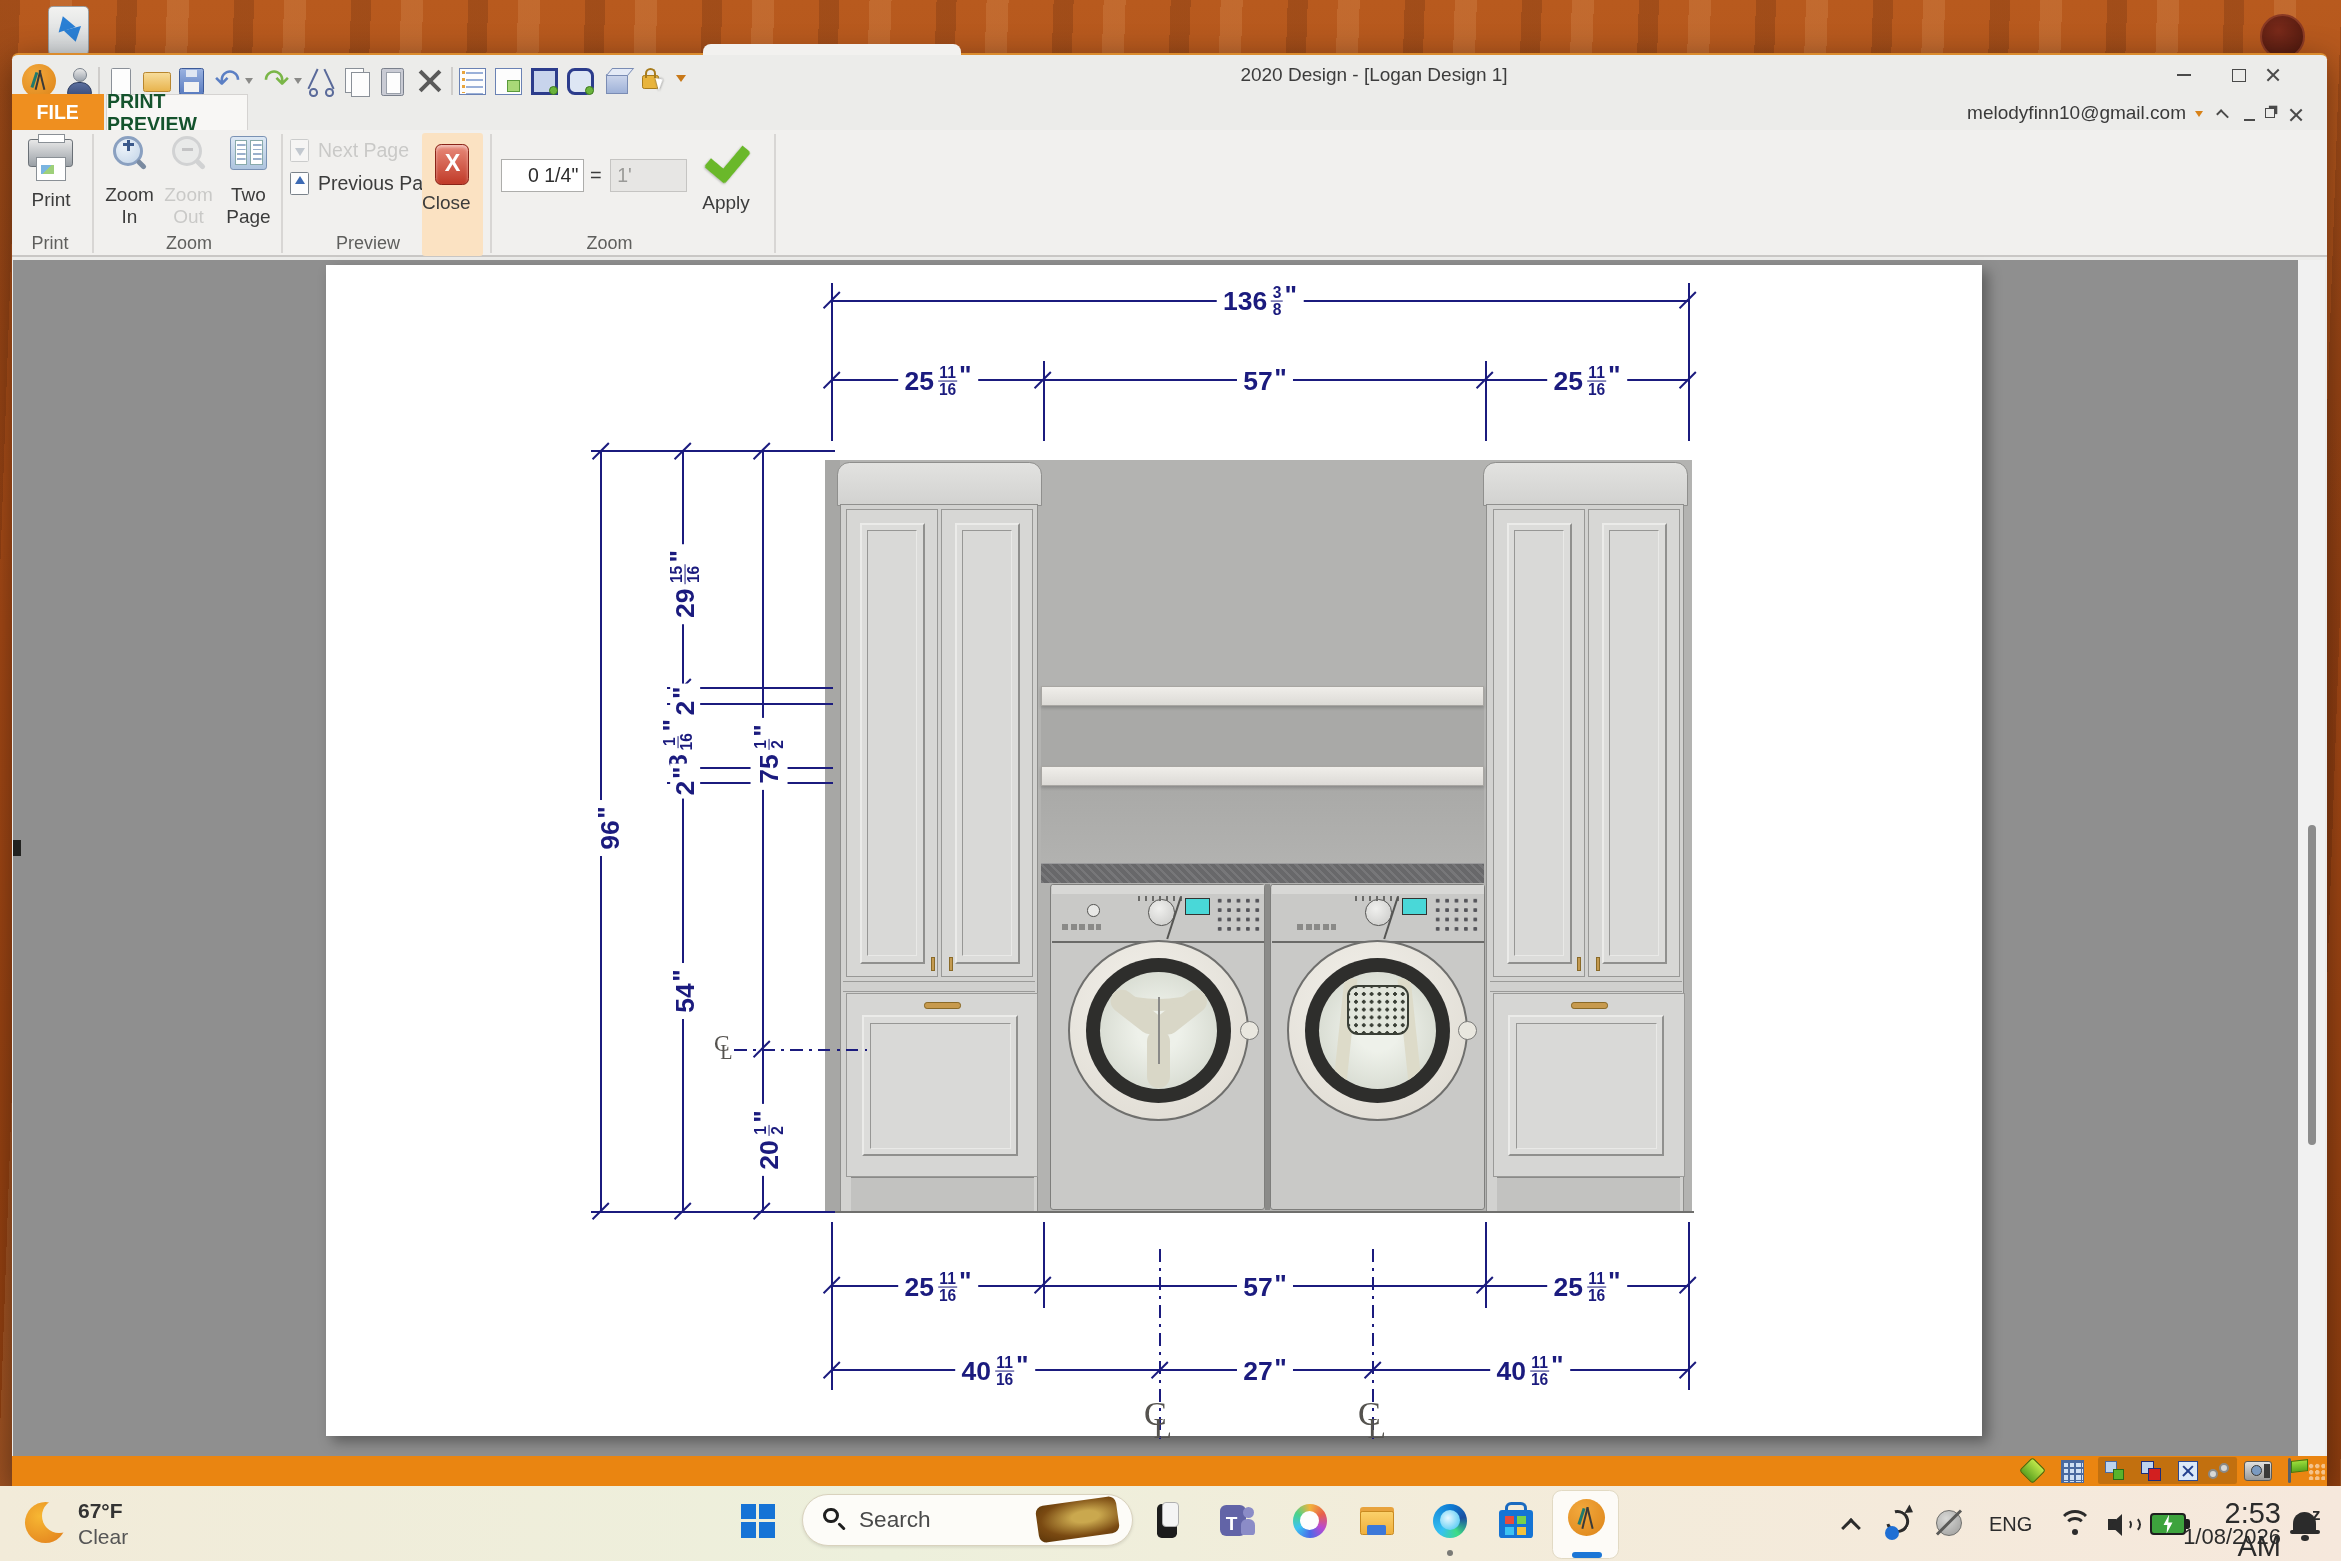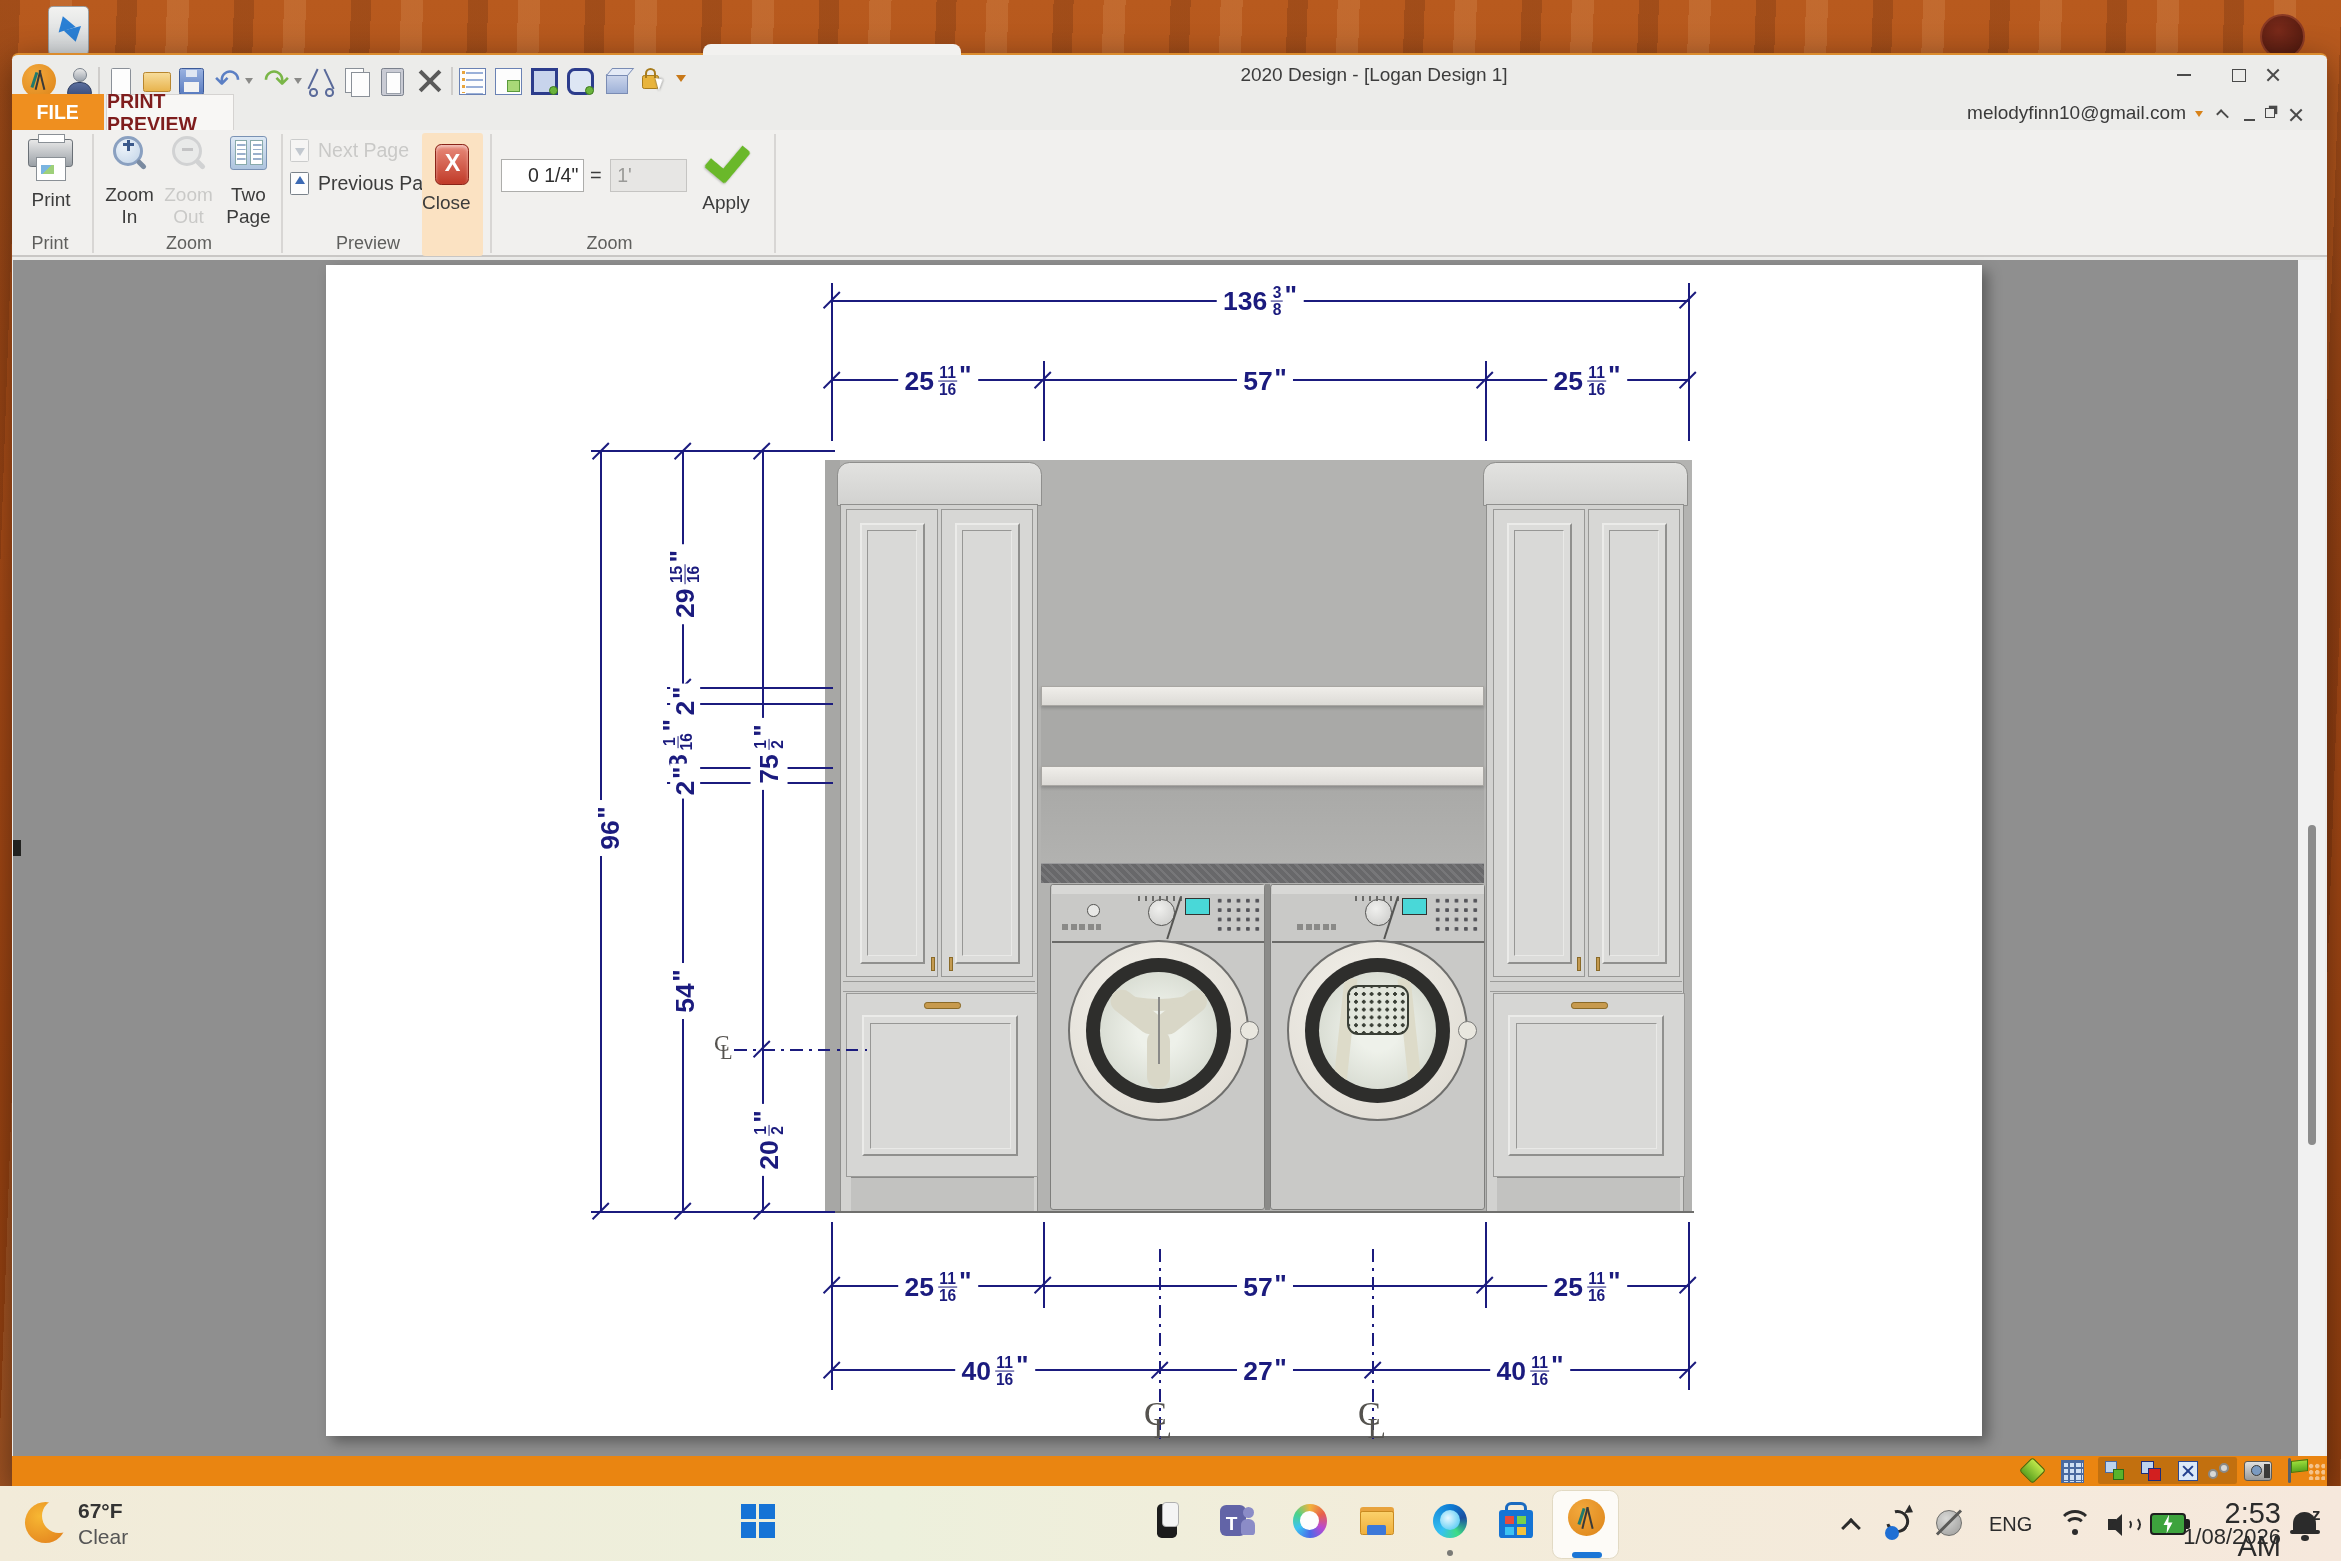--- a/index.html
+++ b/index.html
@@ -153,21 +153,21 @@
   <div class="abs" style="left:1835px;top:102px;width:351px;text-align:right;font-size:19px;color:#3a3a3a">melodyfinn10@gmail.com</div>
   <div class="abs" style="left:2195px;top:111px;width:0;height:0;border-left:4.7px solid transparent;border-right:4.7px solid transparent;border-top:6.2px solid #d88218"></div>
   <div class="abs" style="left:2217px;top:112px;width:11px;height:7px;border-left:2px solid #4a4a4a;border-top:2px solid #4a4a4a;transform:rotate(45deg)"></div>
   <div class="abs" style="left:2244px;top:119px;width:11px;height:2.3px;background:#4a4a4a"></div>
   <div class="abs" style="left:2265px;top:108px;width:10px;height:10px;border:1.6px solid #4a4a4a;box-shadow:3.1px -3.1px 0 -0.8px #4a4a4a"></div>
   <div class="abs" style="left:2289px;top:108px"><span class="glyph-x" style="transform:scale(.8)"><i></i><b></b></span></div>
 
   <div class="tab" style="left:11.7px;width:92px;background:#ef8f1f;color:#ffffff;font-weight:600">
       <span>FILE</span>
     </div>
-  <div class="tab" style="left:106px;width:128px;background:#f8f7f5;color:#7f1d1d;border:0.8px solid #d5d3d1;border-bottom:none;font-weight:600">
+  <div class="tab" style="left:106px;width:142px;background:#f8f7f5;color:#14532d;border:0.8px solid #d5d3d1;border-bottom:none;font-weight:600">
       <span>PRINT PREVIEW</span>
     </div>
 
   <div class="abs" style="left:11.7px;top:130px;width:2315px;height:127px;background:#f1f0ee;border-bottom:2.3px solid #c9c7c5"></div>
 
   <div class="abs" style="left:19px;top:134px;width:64px;height:94px">
     <span class="abs" style="left:9.4px;top:4.7px;width:45px;height:28px;background:linear-gradient(180deg,#e8e8e8,#9aa0a6);border:1.6px solid #6a7076;border-radius:3.1px"></span>
     <span class="abs" style="left:19px;top:0;width:26.5px;height:9.4px;background:#ffffff;border:0.8px solid #8a9096"></span>
     <span class="abs" style="left:17px;top:23.4px;width:30px;height:23.4px;background:#ffffff;border:1.6px solid #8a9096"></span>
     <span class="abs" style="left:22px;top:31px;width:12.5px;height:9.4px;background:linear-gradient(135deg,#7ab4e0 50%,#9ed07a 50%)"></span>
@@ -552,20 +552,26 @@
     <span class="circ" style="left:22px;top:4.7px;width:34px;height:34px;background:#f2ebd9"></span>
     <span class="abs" style="left:58px;top:4.7px;font-size:21px;font-weight:700;color:#333333">67°F</span>
     <span class="abs" style="left:58px;top:31px;font-size:21px;color:#555555">Clear</span>
   </div>
   <div class="ticon" style="left:739px">
     <span class="abs" style="left:1.6px;top:1.6px;width:15.6px;height:15.6px;background:#1573d6"></span>
     <span class="abs" style="left:20px;top:1.6px;width:15.6px;height:15.6px;background:#1573d6"></span>
     <span class="abs" style="left:1.6px;top:20px;width:15.6px;height:15.6px;background:#1573d6"></span>
     <span class="abs" style="left:20px;top:20px;width:15.6px;height:15.6px;background:#1573d6"></span>
   </div>
+  <div class="abs" style="left:802px;top:1494px;width:331px;height:52px;background:#fdfcf8;border:1.6px solid #d9d2bd;border-radius:26px;box-shadow:0 1.6px 3.1px rgba(0,0,0,.10)">
+    <span class="circ" style="left:20px;top:12.5px;width:15.6px;height:15.6px;border:3.1px solid #1f1f1f"></span>
+    <span class="abs" style="left:34px;top:30px;width:9.4px;height:3.1px;background:#1f1f1f;transform:rotate(45deg);border-radius:1.6px"></span>
+    <span class="abs" style="left:56px;top:11.7px;font-size:22.6px;color:#4a4a4a">Search</span>
+    <span class="abs" style="left:234px;top:6.2px;width:81px;height:37px;border-radius:7.8px;background:radial-gradient(ellipse at 60% 45%,#caa84e 20%,#7a4a12 65%,#5a3408);transform:rotate(-8deg)"></span>
+  </div>
   <div class="ticon" style="left:1151px">
     <span class="abs" style="left:6.2px;top:1.6px;width:20px;height:34px;background:#1c1c1c;border-radius:4.7px"></span>
     <span class="abs" style="left:11px;top:0;width:17px;height:25px;background:#f4f4f4;border-radius:3.9px;border:0.8px solid #b0b0b0"></span>
   </div>
   <div class="ticon" style="left:1218px">
     <span class="abs" style="left:1.6px;top:3.1px;width:26.5px;height:31px;background:#6264a7;border-radius:6.2px"></span>
     <span class="abs" style="left:7.8px;top:11px;width:14px;height:15.6px;color:#ffffff;font-weight:700;font-size:19px">T</span>
     <span class="circ" style="left:25px;top:4.7px;width:11px;height:11px;background:#8b8cc7"></span>
     <span class="abs" style="left:23.4px;top:17px;width:14px;height:15.6px;background:#8b8cc7;border-radius:6.2px 6.2px 3.1px 3.1px"></span>
   </div>

